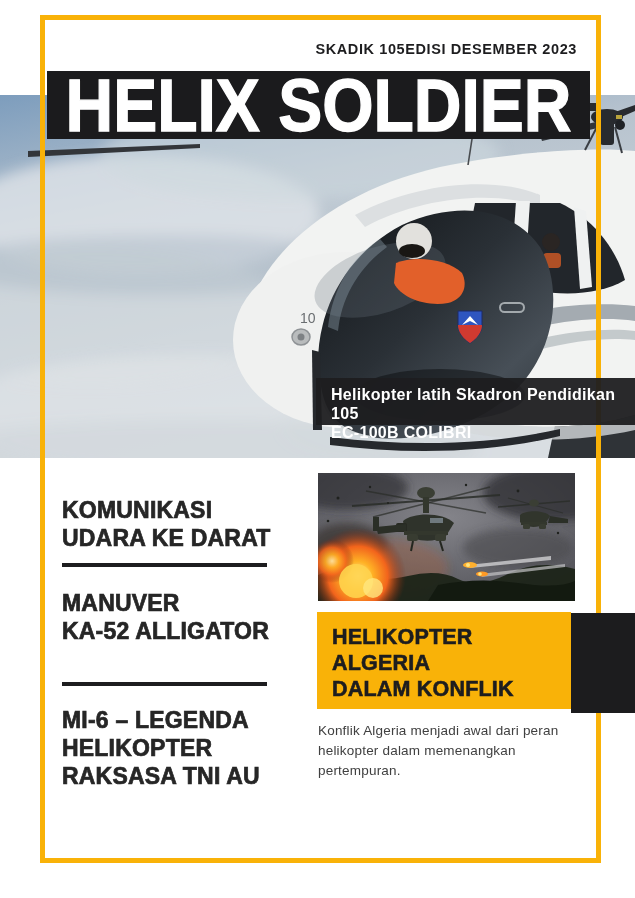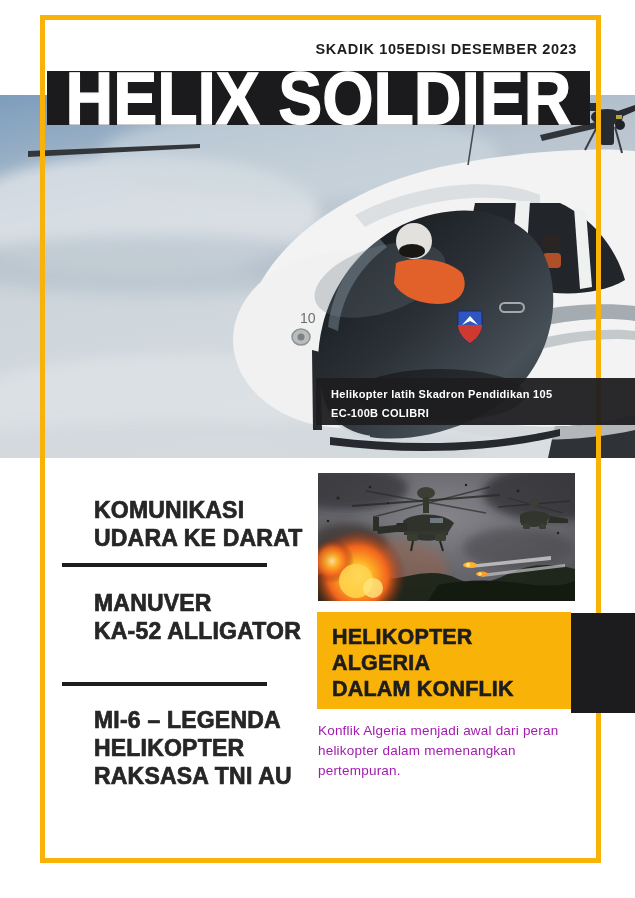--- a/index.html
+++ b/index.html
@@ -16,56 +16,56 @@
   .frame-top{left:40px;top:15px;width:561px;height:5px;}
   .frame-right{left:596px;top:15px;width:5px;height:848px;}
   .frame-bottom{left:40px;top:858px;width:561px;height:5px;}
 
   
   .kicker-row{
     left:62px;top:41px;width:515px;display:flex;justify-content:flex-end;
     z-index:4;font-size:14.5px;font-weight:700;letter-spacing:.6px;color:#1d1d1f;
   }
   .title-banner{
-    left:47px;top:71px;width:543px;height:54px;background:#1b1b1d;z-index:4;
+    left:47px;top:71px;width:543px;height:68px;background:#1b1b1d;z-index:4;
     display:flex;align-items:center;justify-content:center;overflow:hidden;
   }
   .title-banner span{
     color:#ffffff;font-size:66px;font-weight:700;letter-spacing:0;
     -webkit-text-stroke:1.2px #ffffff;white-space:nowrap;
     transform:scaleY(1.12);display:inline-block;line-height:1;
   }
 
   
   .cover-photo{left:0;top:95px;width:635px;height:363px;z-index:1;}
   .caption-box{
     left:316px;top:378px;width:319px;height:47px;background:rgba(30,30,32,.95);
     z-index:6;color:#fff;padding:7px 0 0 15px;box-sizing:border-box;
-    font-size:11px;font-weight:700;line-height:19px;letter-spacing:.3px;
+    font-size:16px;font-weight:700;line-height:19px;letter-spacing:.3px;
   }
 
   
   .headline{
     left:62px;width:230px;z-index:3;font-size:23px;font-weight:700;line-height:28px;
-    color:#262626;-webkit-text-stroke:.7px #262626;letter-spacing:.2px;margin-left:32px;
+    color:#262626;-webkit-text-stroke:.7px #262626;letter-spacing:.2px;
   }
   .divider{left:62px;width:205px;height:4px;background:#1d1d1f;z-index:3;}
 
   
   .feature-photo{left:318px;top:473px;width:257px;height:128px;z-index:2;}
   .feature-offset{left:571px;top:613px;width:64px;height:100px;background:#1c1c1e;z-index:6;}
   .feature-box{
     left:317px;top:612px;width:254px;height:97px;background:#F9B208;z-index:7;
     padding:12px 0 0 15px;box-sizing:border-box;
     font-size:21.5px;font-weight:700;line-height:26px;color:#1d1d1f;
     -webkit-text-stroke:.6px #1d1d1f;letter-spacing:.2px;
   }
   .feature-body{
     left:318px;top:721px;width:262px;z-index:3;
-    font-size:13.5px;line-height:20px;color:#a21caf;letter-spacing:.2px;
+    font-size:13.5px;line-height:20px;color:#404040;letter-spacing:.2px;
   }
 </style>
 </head>
 <body>
 
 <div class="page">
 
   <svg class="abs cover-photo" viewBox="0 0 635 363" preserveAspectRatio="none" xmlns="http://www.w3.org/2000/svg">
     <defs>
       <linearGradient id="skyG" x1="0" y1="0" x2="0.35" y2="1">

